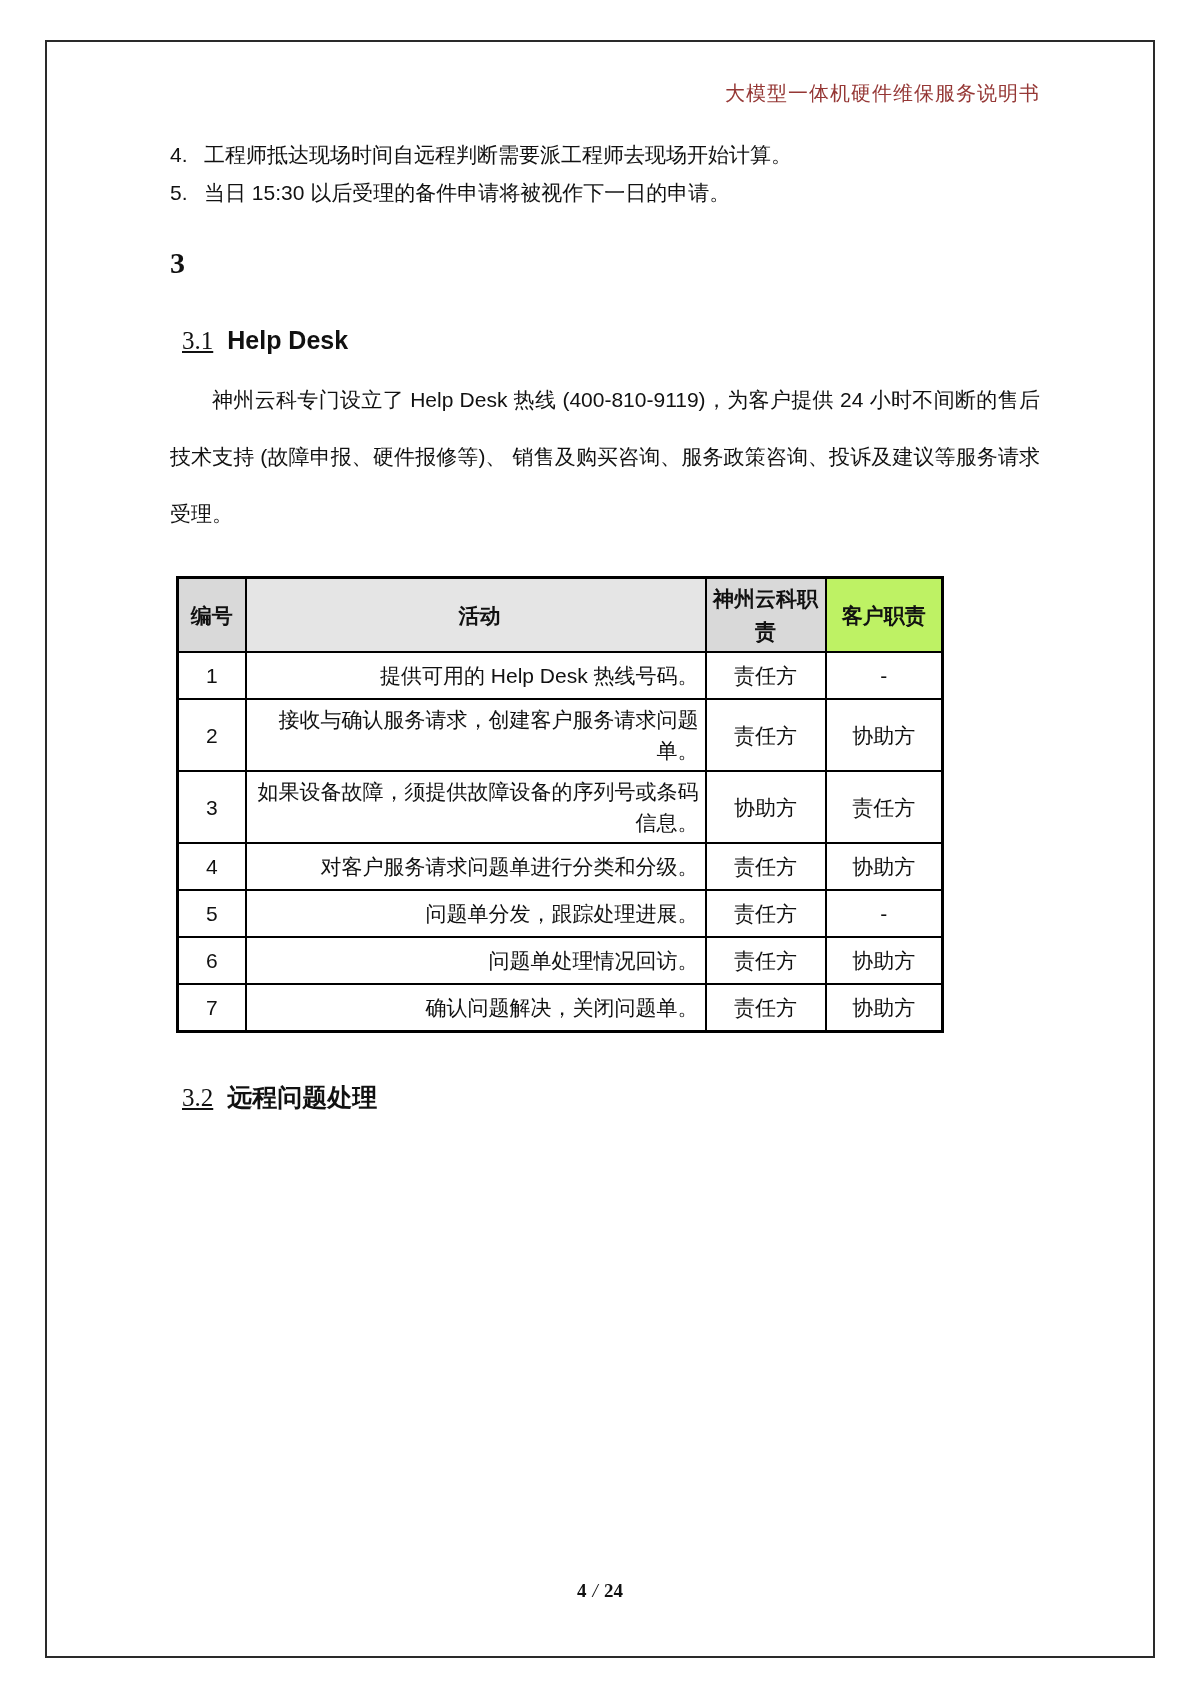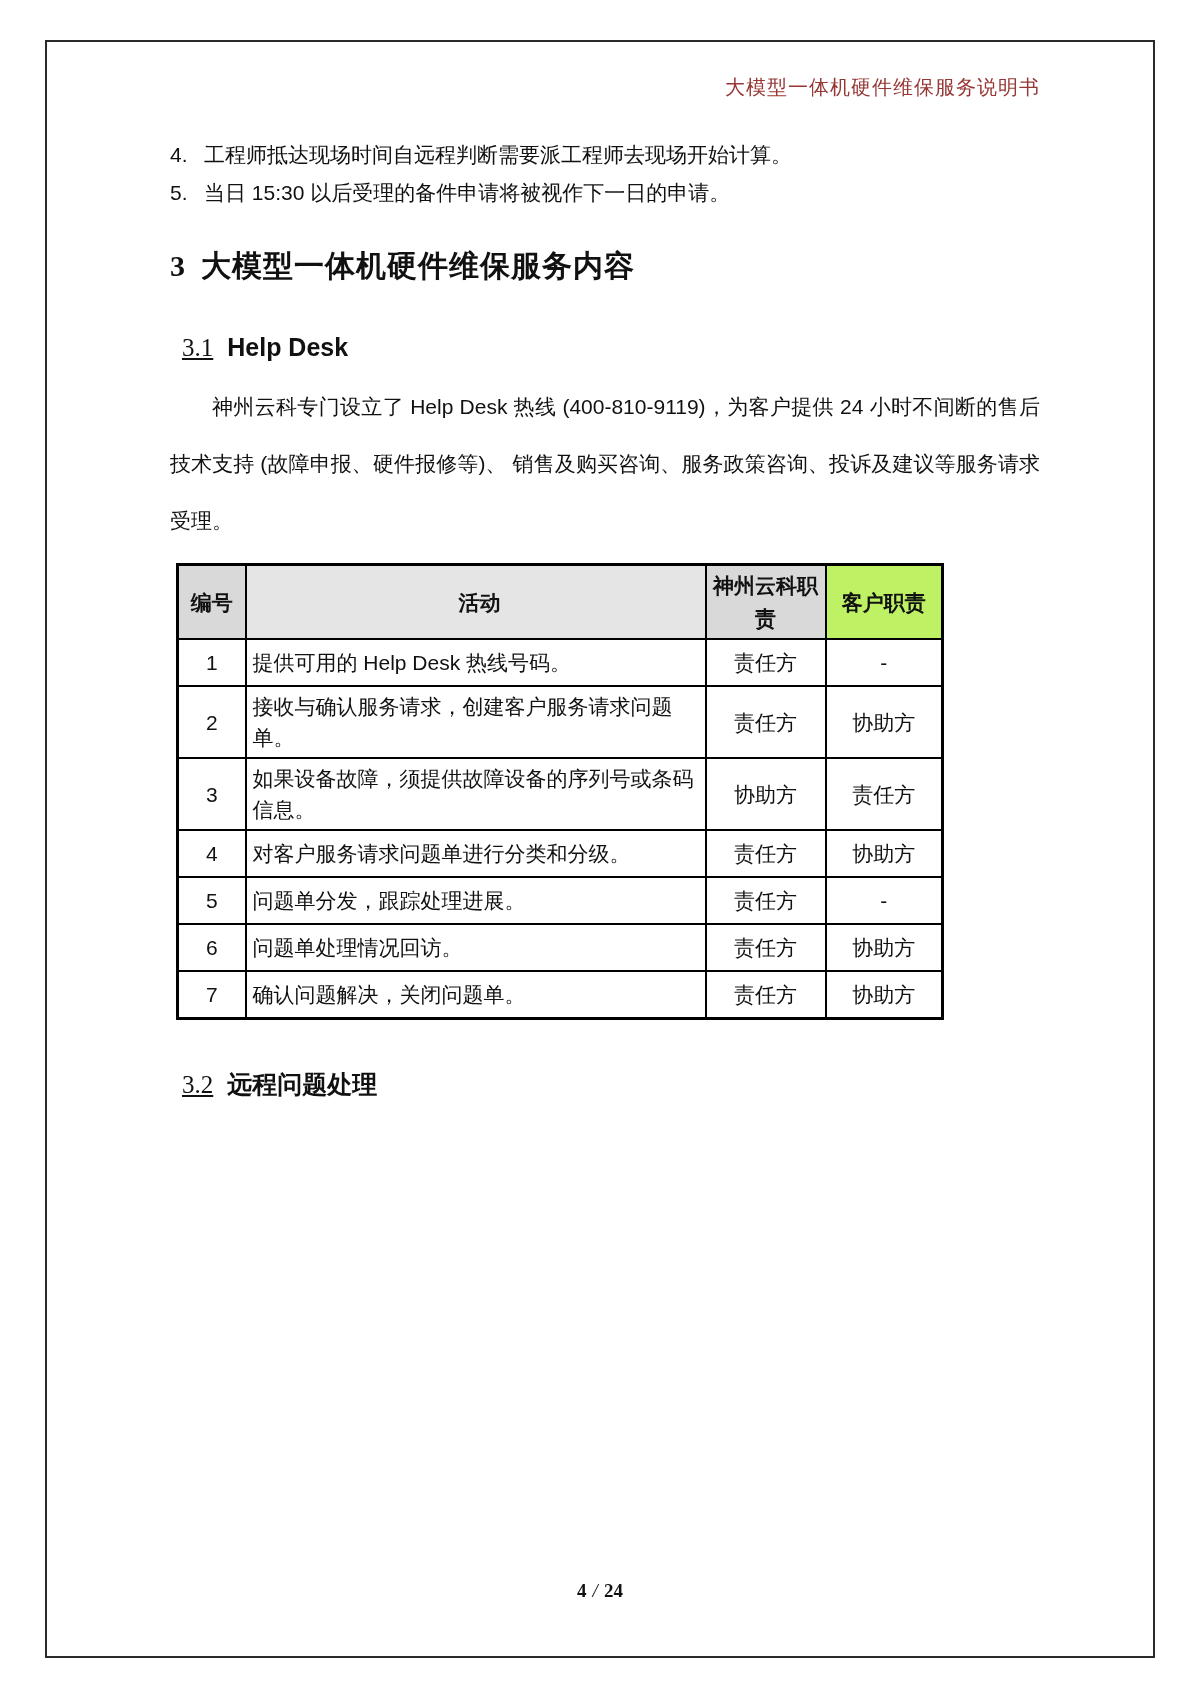--- a/index.html
+++ b/index.html
@@ -27,65 +27,64 @@
   .h1-title{font-size:30px;font-weight:bold;margin-left:16px;letter-spacing:1px;}
   .h2{display:flex;align-items:baseline;margin-top:46px;}
   .h2-num{font-family:"Liberation Serif","DejaVu Serif",serif;font-size:25px;margin-left:12px;text-decoration:underline;}
   .h2-title{font-size:25px;font-weight:bold;margin-left:14px;}
   .para{
     margin:12px 0 0 0;font-size:21px;line-height:57px;
     text-align:justify;text-indent:2em;
   }
   .table-caption{margin-top:14px;font-size:21px;line-height:40px;text-indent:1.5em;}
   table.resp{
-    border-collapse:collapse;margin-top:14px;margin-left:6px;
+    border-collapse:collapse;margin-top:34px;margin-left:6px;
     width:765px;table-layout:fixed;
     border:3px solid #000;
     font-size:21px;
   }
   table.resp th,table.resp td{border:2px solid #000;}
   table.resp th{
     background:#d9d9d9;font-weight:bold;text-align:center;
     line-height:33px;padding:3px 4px;height:66px;vertical-align:middle;
   }
   table.resp td{
     padding:4px 6px;line-height:31px;vertical-align:middle;height:37px;
   }
   td.cell-id,td.cell-vendor,td.cell-customer{text-align:center;}
-  td.cell-activity{text-align:left;padding-left:14px;padding-right:10px;}
+  td.cell-activity{text-align:right;padding-left:14px;padding-right:10px;}
   .doc-footer{
     position:absolute;top:1580px;left:0;width:1200px;text-align:center;
     font-family:"Liberation Serif","DejaVu Serif",serif;font-size:19px;color:#111;
   }
   .doc-footer .pg{font-weight:bold;}
   .doc-footer .sep{padding:0 6px;font-style:italic;}
 </style>
 </head>
 <body>
 
 <div class="frame"></div>
 
-<div class="doc-header" style="color: rgb(149, 55, 53);">大模型一体机硬件维保服务说明书</div>
+<div class="doc-header" style="color: rgb(149, 55, 53); margin-top: 6px;">大模型一体机硬件维保服务说明书</div>
 
 <div class="content">
 
   <ol class="intro-list">
     <li class="intro-item">
       <span class="intro-num">4.</span>
       <span class="intro-text">工程师抵达现场时间自远程判断需要派工程师去现场开始计算。</span>
     </li>
     <li class="intro-item">
       <span class="intro-num">5.</span>
       <span class="intro-text">当日 15:30 以后受理的备件申请将被视作下一日的申请。</span>
     </li>
   </ol>
 
   <div class="h1">
     <span class="h1-num">3</span>
-    <span class="h1-title">大模型一体机硬件维保服务内容</span>
   </div>
 
   <div class="h2">
     <span class="h2-num">3.1</span>
     <span class="h2-title">Help Desk</span>
   </div>
 
   <p class="para" style="margin-top:16px;">神州云科专门设立了 Help Desk 热线 (400-810-9119)，为客户提供 24 小时不间断的售后技术支持 (故障申报、硬件报修等)、 销售及购买咨询、服务政策咨询、投诉及建议等服务请求受理。</p>
 
 

